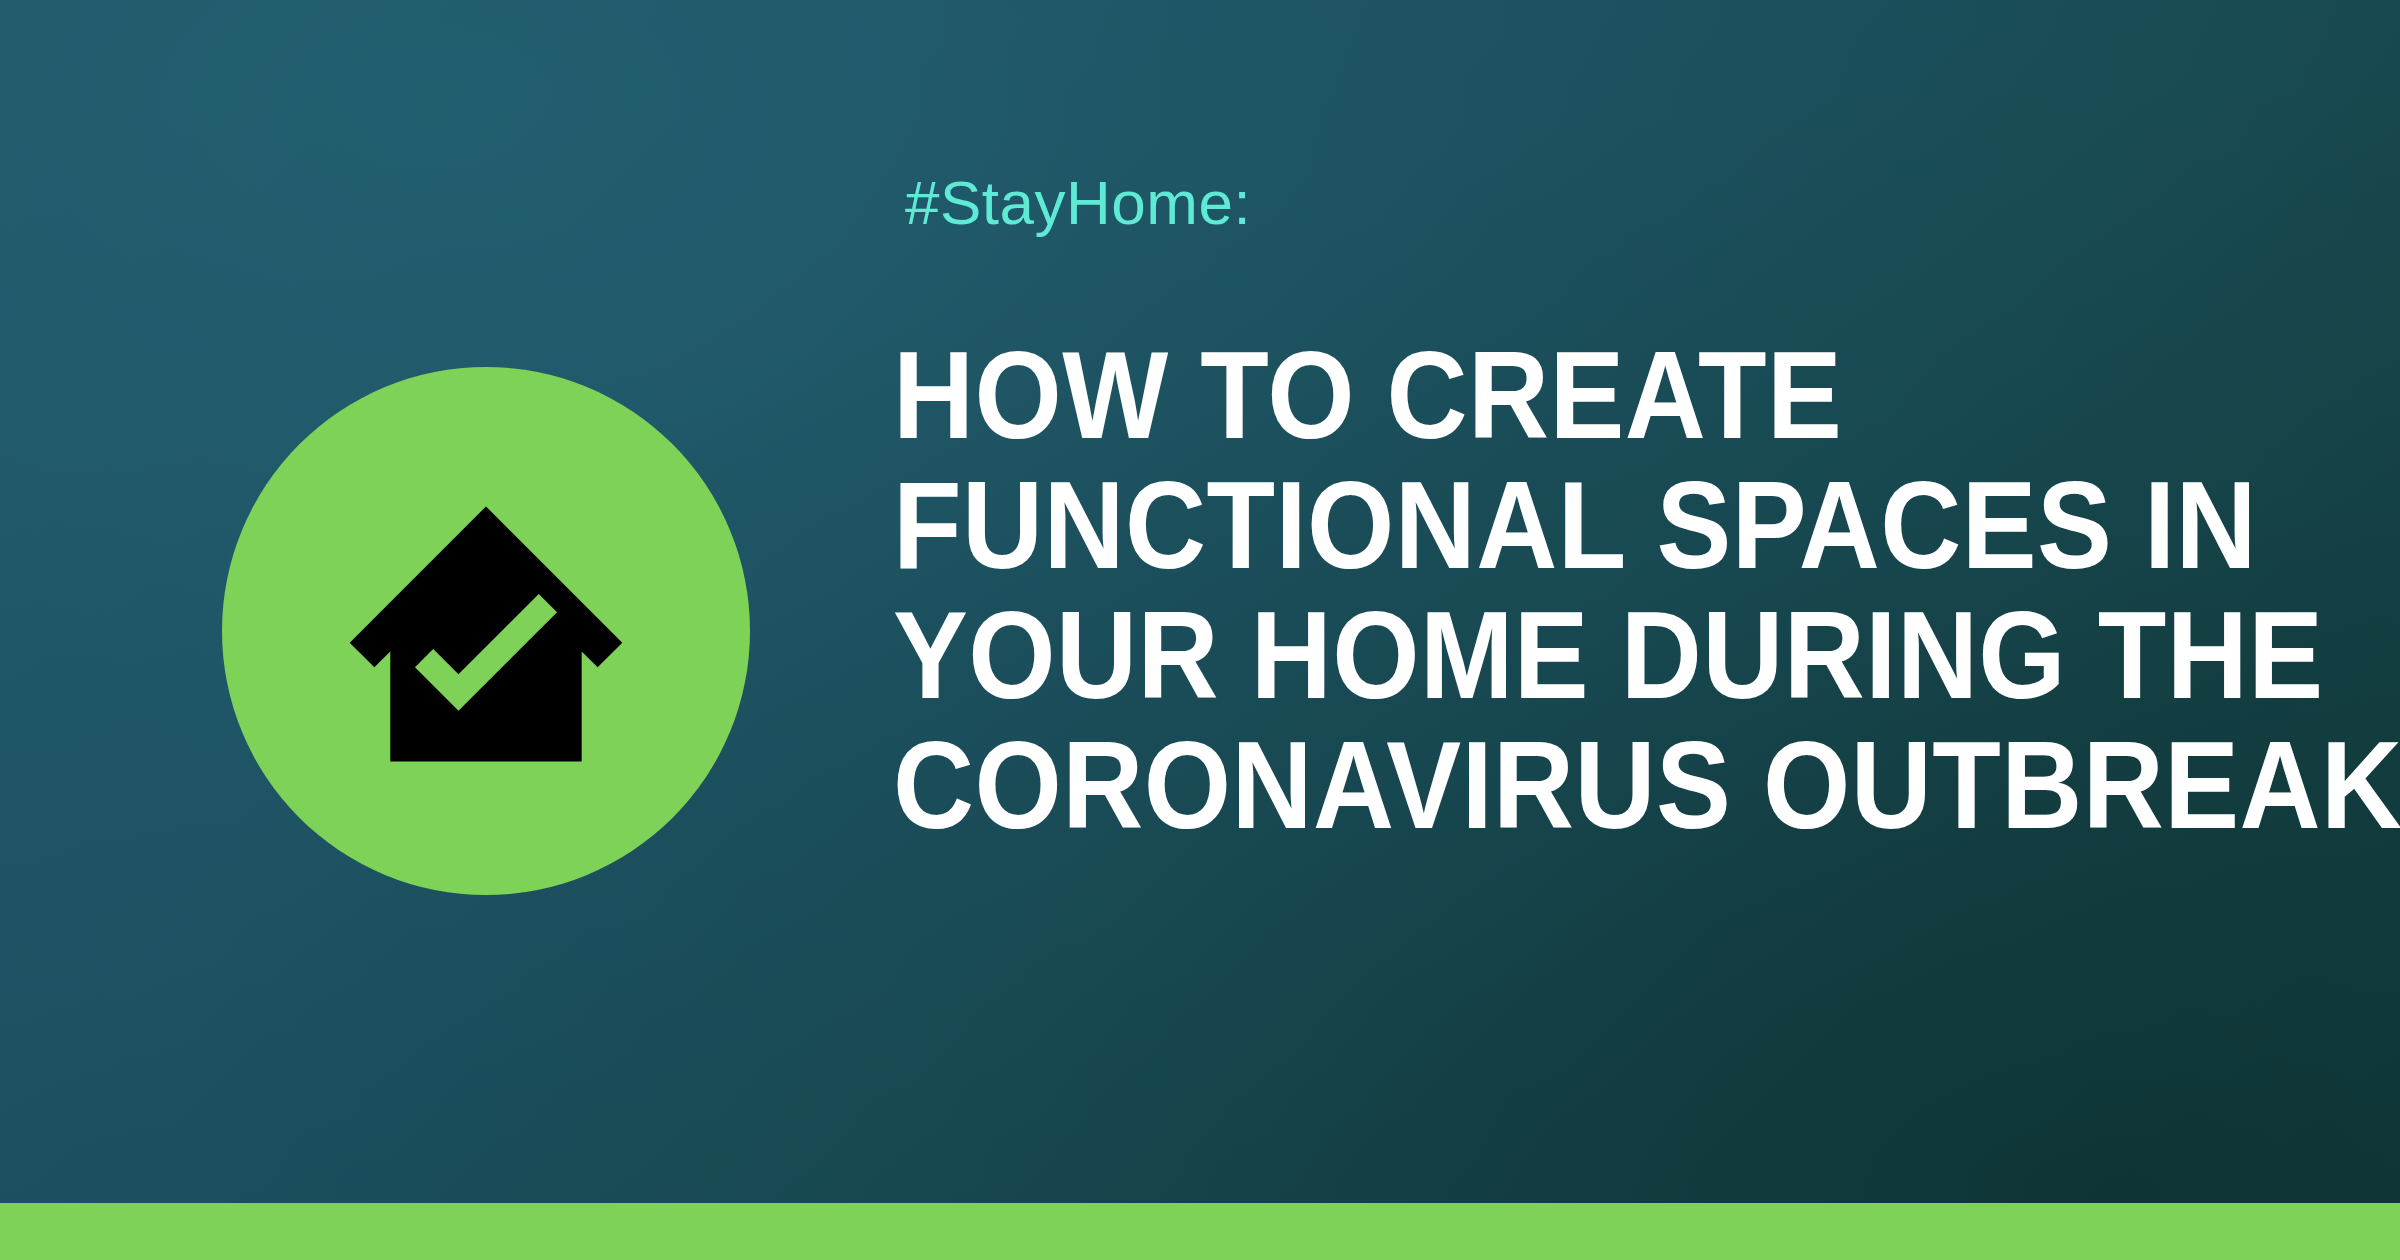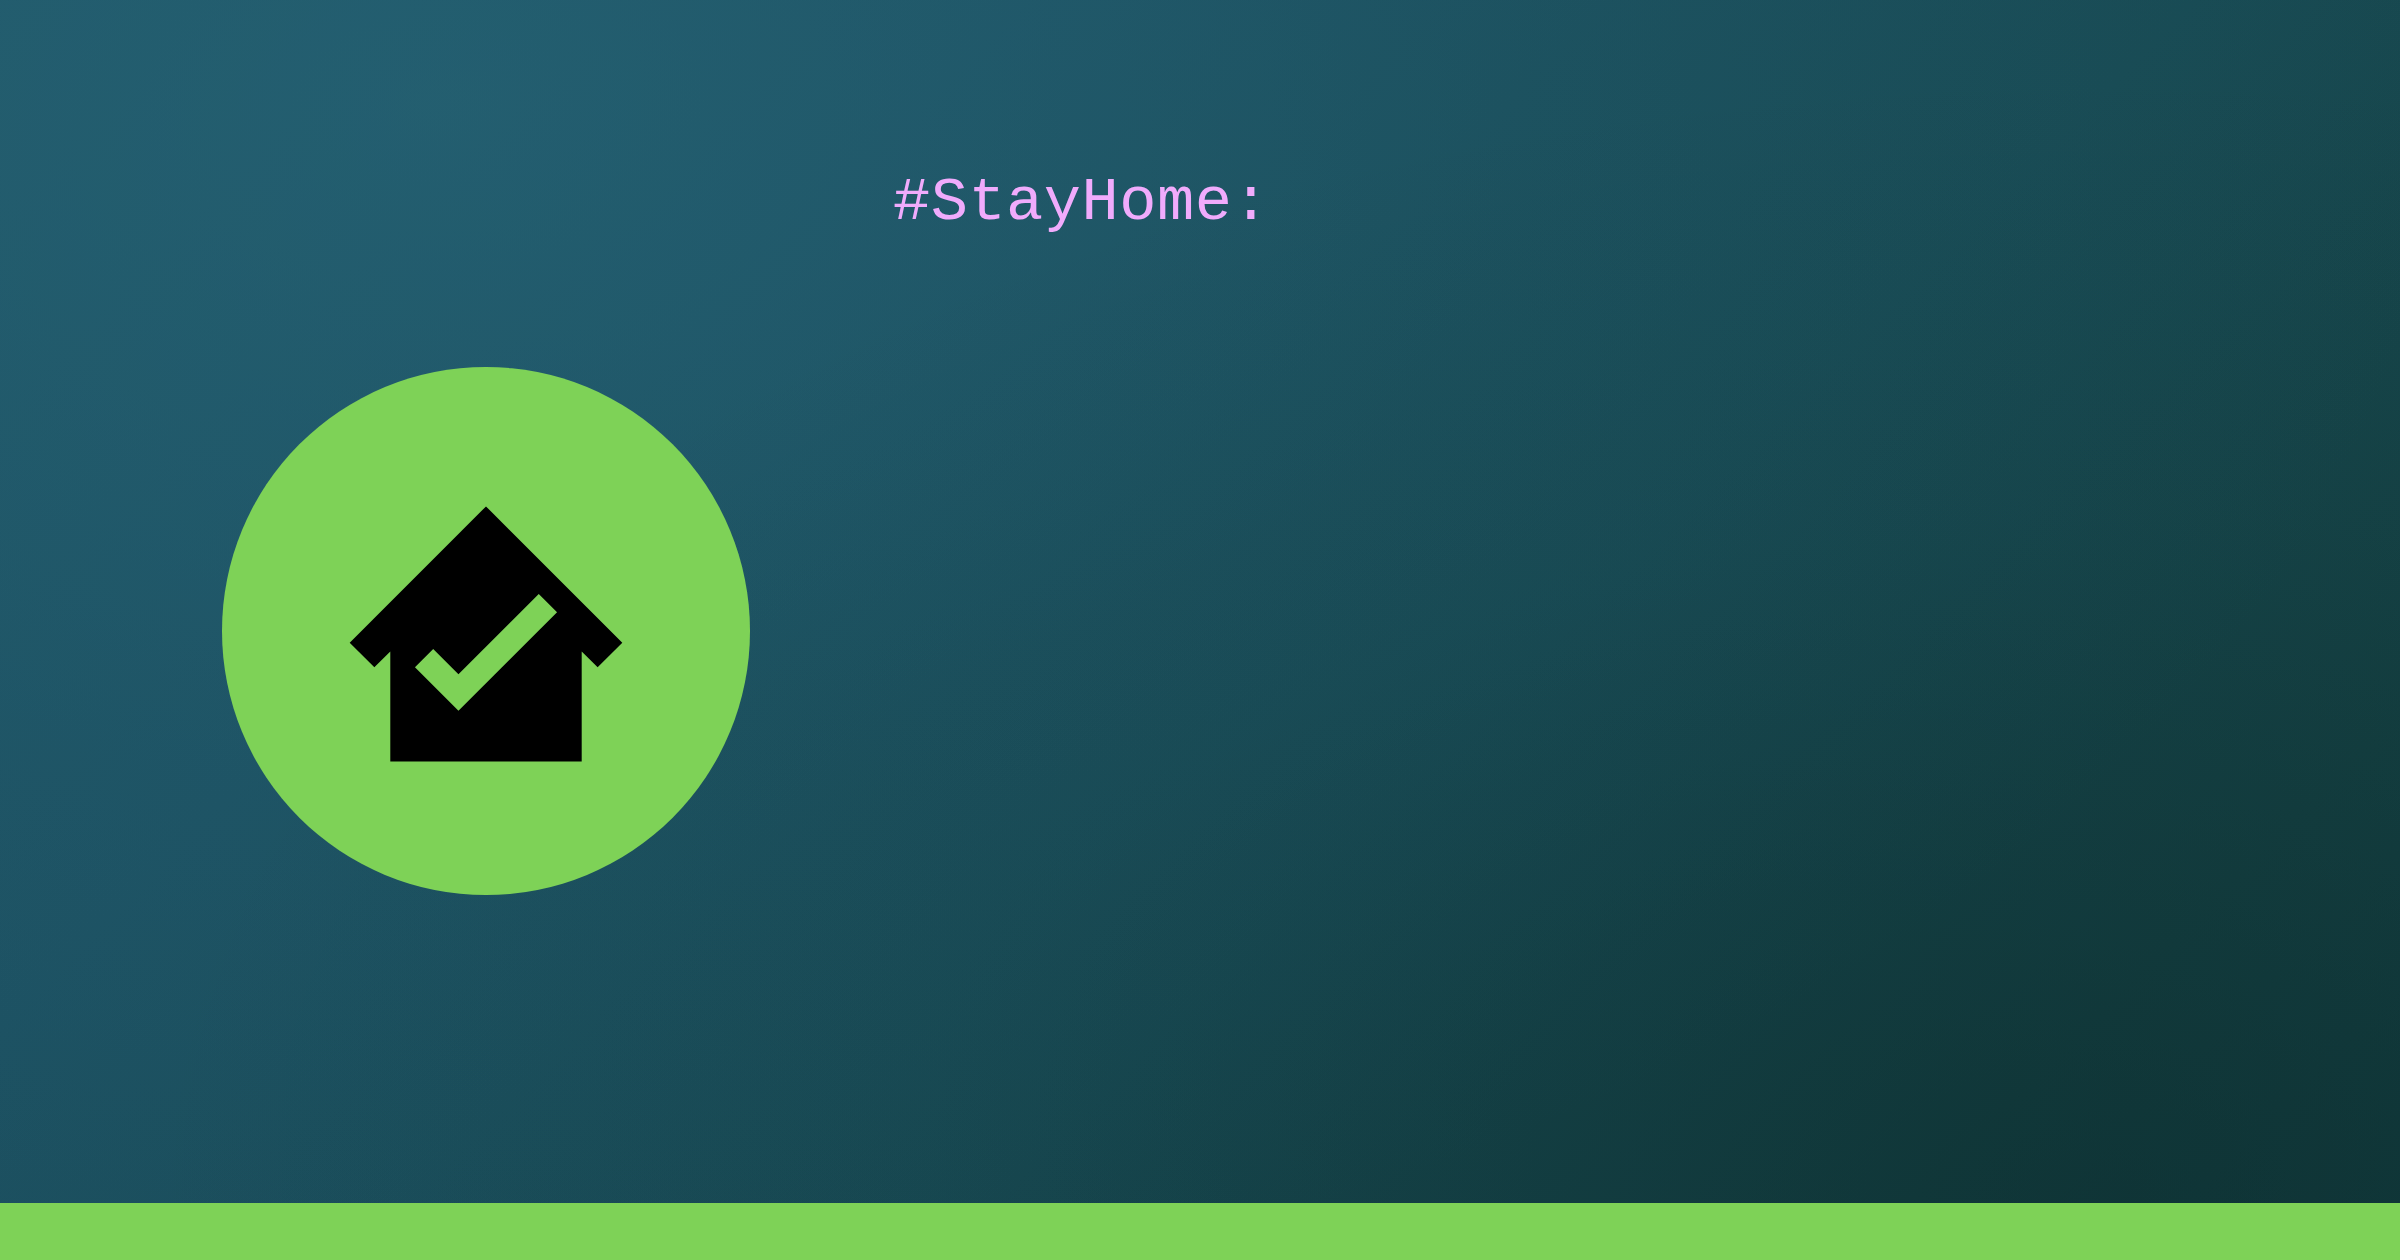--- a/index.html
+++ b/index.html
@@ -55,28 +55,28 @@
   }
 
   
   .text-block {
     position: absolute;
     left: 893px;
     top: 172px;
     width: 1420px;
   }
   .eyebrow {
-    color: #f0abfc;
+    color: #5eead4;
     font-size: 62px;
     font-weight: 300;
     letter-spacing: 0.5px;
     line-height: 1.0;
-    margin: 0 0 96px 0;
+    margin: 0 0 96px 12px;
     white-space: nowrap;
-    font-family: Liberation Mono, monospace;
+    font-family: Liberation Sans, sans-serif;
   }
   .headline {
     margin: 0;
     padding: 0;
     list-style: none;
   }
   .headline-line {
     color: #ffffff;
     font-size: 124px;
     font-weight: 700;
@@ -113,17 +113,23 @@
     <svg class="house-icon" viewBox="0 0 100 100" aria-hidden="true">
 
       <path d="M50 6 L3 53 L11.5 61.5 L17 56 L17 94 L83 94 L83 56 L88.5 61.5 L97 53 Z" fill="#000000"></path>
 
       <path d="M40.5 76.5 L25.5 61.5 L31.8 55.2 L40.5 63.9 L68.2 36.2 L74.5 42.5 Z" fill="#7ed257"></path>
     </svg>
   </div>
 
   <div class="text-block">
     <div class="eyebrow">#StayHome:</div>
+    <div class="headline">
+      <div class="headline-line">HOW TO CREATE</div>
+      <div class="headline-line">FUNCTIONAL SPACES IN</div>
+      <div class="headline-line">YOUR HOME DURING THE</div>
+      <div class="headline-line">CORONAVIRUS OUTBREAK</div>
+    </div>
   </div>
 
   <div class="bottom-bar"></div>
 
 </div>
 
 </body></html>

